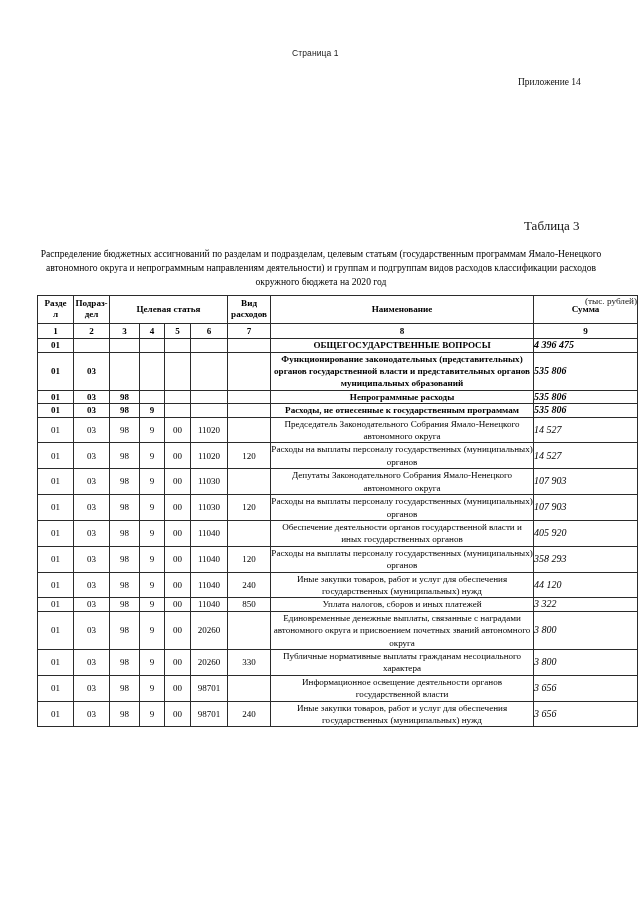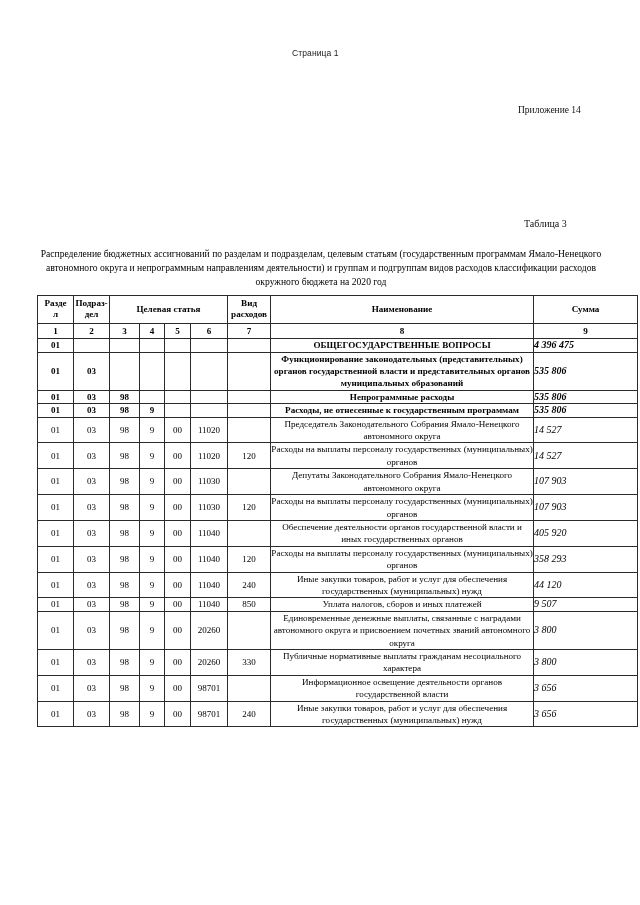--- a/index.html
+++ b/index.html
@@ -36,35 +36,34 @@
 
   
   .appendix-block {
     position: absolute;
     left: 518px;
     top: 76px;
     width: 116px;
     font-size: 9.5px;
     line-height: 13.2px;
     color: #111;
-    margin-top: 28px;
   }
   .appendix-title {
     margin-bottom: 17px;
     white-space: nowrap;
   }
   .appendix-body div {
     white-space: nowrap;
   }
 
   .table-label {
     position: absolute;
     left: 524px;
     top: 218px;
-    font-size: 10px;
+    font-size: 13px;
     color: #111;
   }
 
   
   .doc-title {
     position: absolute;
     left: 38px;
     top: 247px;
     width: 566px;
     text-align: center;
@@ -158,20 +157,21 @@
   <div class="page-marker">Страница 1</div>
 
   <div class="appendix-block">
     <div class="appendix-title">Приложение  14</div>
   </div>
 
   <div class="table-label">Таблица 3</div>
 
   <div class="doc-title">Распределение бюджетных ассигнований по разделам и подразделам, целевым статьям (государственным программам Ямало-Ненецкого автономного округа и непрограммным направлениям деятельности)  и группам и подгруппам видов расходов классификации расходов окружного бюджета на 2020 год</div>
 
+  <div class="units">(тыс. рублей)</div>
 
   <table class="budget">
     <colgroup>
       <col class="c-razdel">
         <col class="c-podrazdel">
       <col class="c-ts3">
         <col class="c-ts4">
         <col class="c-ts5">
         <col class="c-ts6">
       <col class="c-vid">
@@ -333,21 +333,21 @@
         </tr>
         <tr>
           <td class="code">01</td>
           <td class="code">03</td>
           <td class="code">98</td>
           <td class="code">9</td>
           <td class="code">00</td>
           <td class="code">11040</td>
           <td class="code">850</td>
           <td class="name">Уплата налогов, сборов и иных платежей</td>
-          <td class="summa">9 507</td>
+          <td class="summa">3 322</td>
         </tr>
         <tr>
           <td class="code">01</td>
           <td class="code">03</td>
           <td class="code">98</td>
           <td class="code">9</td>
           <td class="code">00</td>
           <td class="code">20260</td>
           <td class="code"></td>
           <td class="name">Единовременные денежные выплаты, связанные с наградами автономного округа и присвоением почетных званий автономного округа</td>

